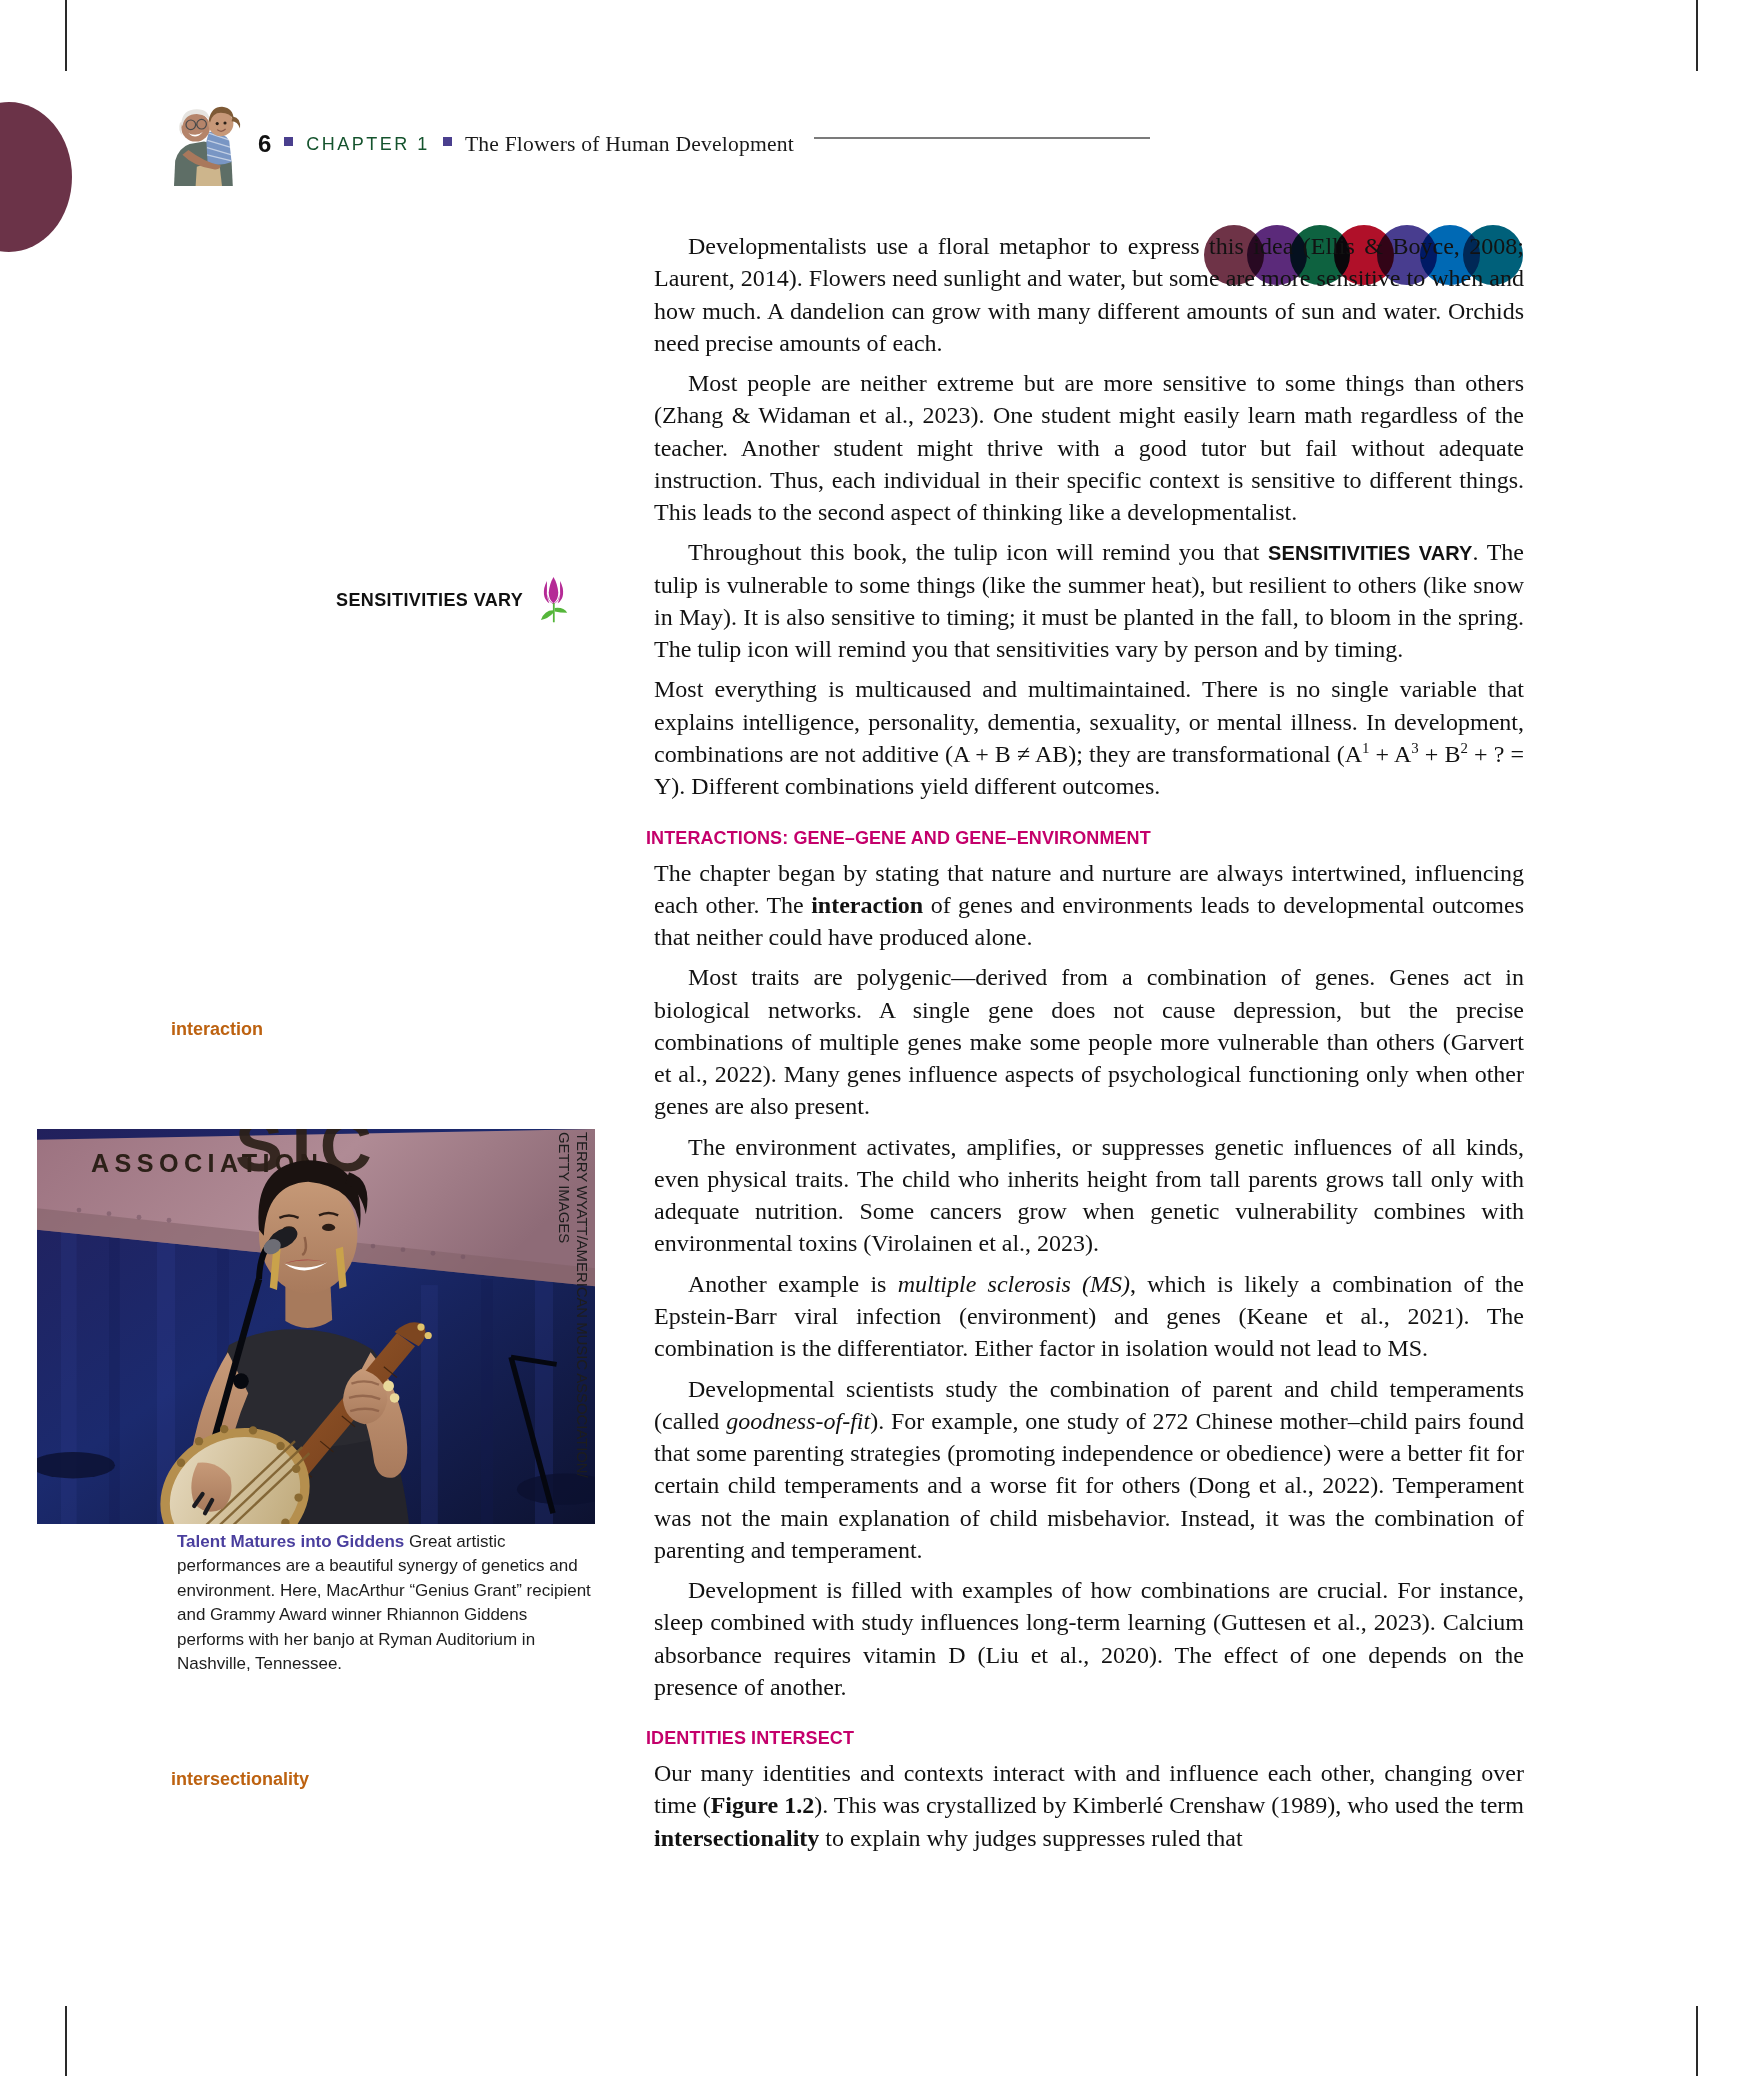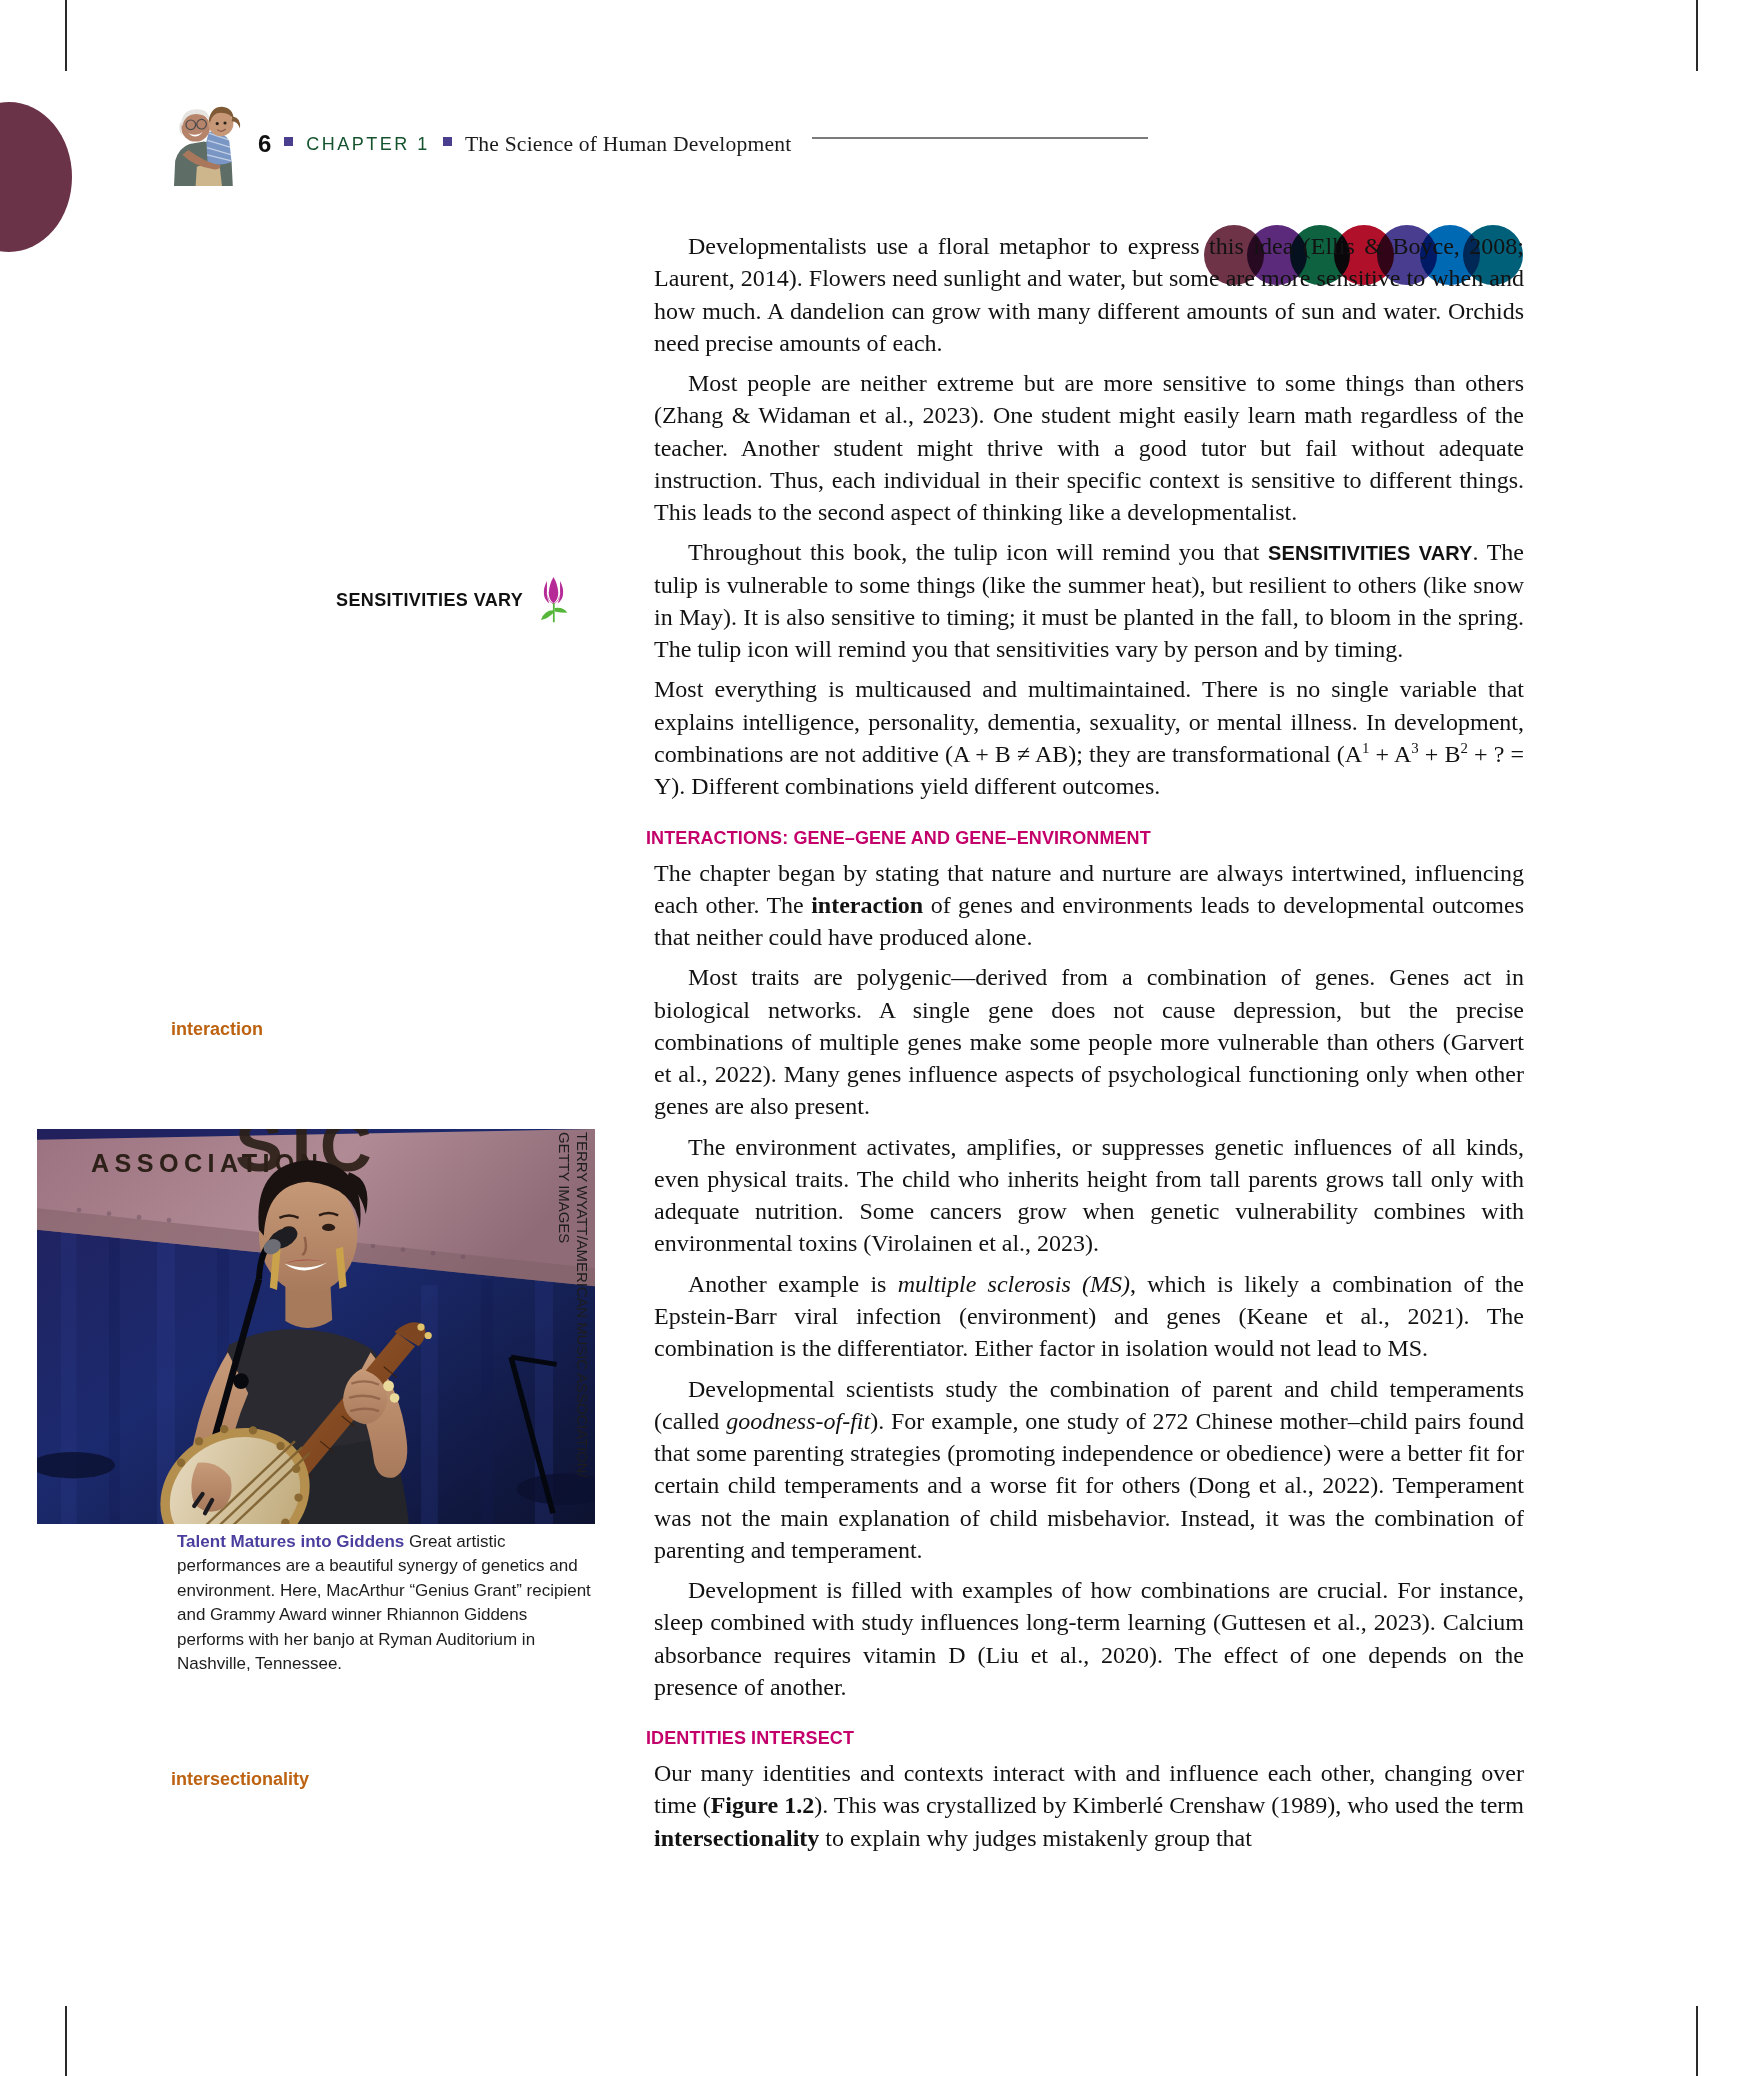--- a/index.html
+++ b/index.html
@@ -285,21 +285,21 @@
       <circle cx="105" cy="55" r="2.6" fill="#2a2018"></circle>
       <path d="M92 66 Q99 72 106 65" stroke="#8a5a4a" stroke-width="2" fill="none"></path>
     </svg>
   </div>
 
   <div class="header-line-row">
     <span class="pg-num">6</span>
     <span class="hdr-sq"></span>
     <span class="hdr-chapter">CHAPTER 1</span>
     <span class="hdr-sq"></span>
-    <span class="hdr-title">The Science of Human Development</span>
+    <span class="hdr-title">The Flowers of Human Development</span>
     <span class="hdr-rule"></span>
   </div>
 
   <div class="circle-row">
     <div class="circ" style="left: 0px; background: rgb(110, 51, 71);"></div>
     <div class="circ" style="left: 43px; background: rgb(91, 42, 122);"></div>
     <div class="circ" style="left: 86px; background: rgb(14, 98, 64);"></div>
     <div class="circ" style="left: 130px; background: rgb(176, 16, 41);"></div>
     <div class="circ" style="left: 173px; background: rgb(72, 61, 143);"></div>
     <div class="circ" style="left: 216px; background: rgb(0, 105, 180);"></div>
@@ -499,16 +499,16 @@
   <p>The environment activates, amplifies, or suppresses genetic influences of all kinds, even physical traits. The child who inherits height from tall parents grows tall only with adequate nutrition. Some cancers grow when genetic vulnerability combines with environmental toxins (Virolainen et al., 2023).</p>
 
   <p><span>Another example is </span><span class="ital">multiple sclerosis (MS)</span><span>, which is likely a combination of the Epstein-Barr viral infection (environment) and genes (Keane et al., 2021). The combination is the differentiator. Either factor in isolation would not lead to MS.</span></p>
 
   <p><span>Developmental scientists study the combination of parent and child temperaments (called </span><span class="ital">goodness-of-fit</span><span>). For example, one study of 272 Chinese mother–child pairs found that some parenting strategies (promoting independence or obedience) were a better fit for certain child temperaments and a worse fit for others (Dong et al., 2022). Temperament was not the main explanation of child misbehavior. Instead, it was the combination of parenting and temperament.</span></p>
 
   <p>Development is filled with examples of how combinations are crucial. For instance, sleep combined with study influences long-term learning (Guttesen et al., 2023). Calcium absorbance requires vitamin D (Liu et al., 2020). The effect of one depends on the presence of another.</p>
 
   <h3 class="sub-head">IDENTITIES INTERSECT</h3>
 
-  <p class="noindent"><span>Our many identities and contexts interact with and influence each other, changing over time (</span><span class="bold">Figure 1.2</span><span>). This was crystallized by Kimberlé Crenshaw (1989), who used the term </span><span class="bold">intersectionality</span><span> to explain why judges mistakenly group that</span></p>
+  <p class="noindent"><span>Our many identities and contexts interact with and influence each other, changing over time (</span><span class="bold">Figure 1.2</span><span>). This was crystallized by Kimberlé Crenshaw (1989), who used the term </span><span class="bold">intersectionality</span><span> to explain why judges suppresses ruled that</span></p>
 
 </div>
 
 
 </body></html>

